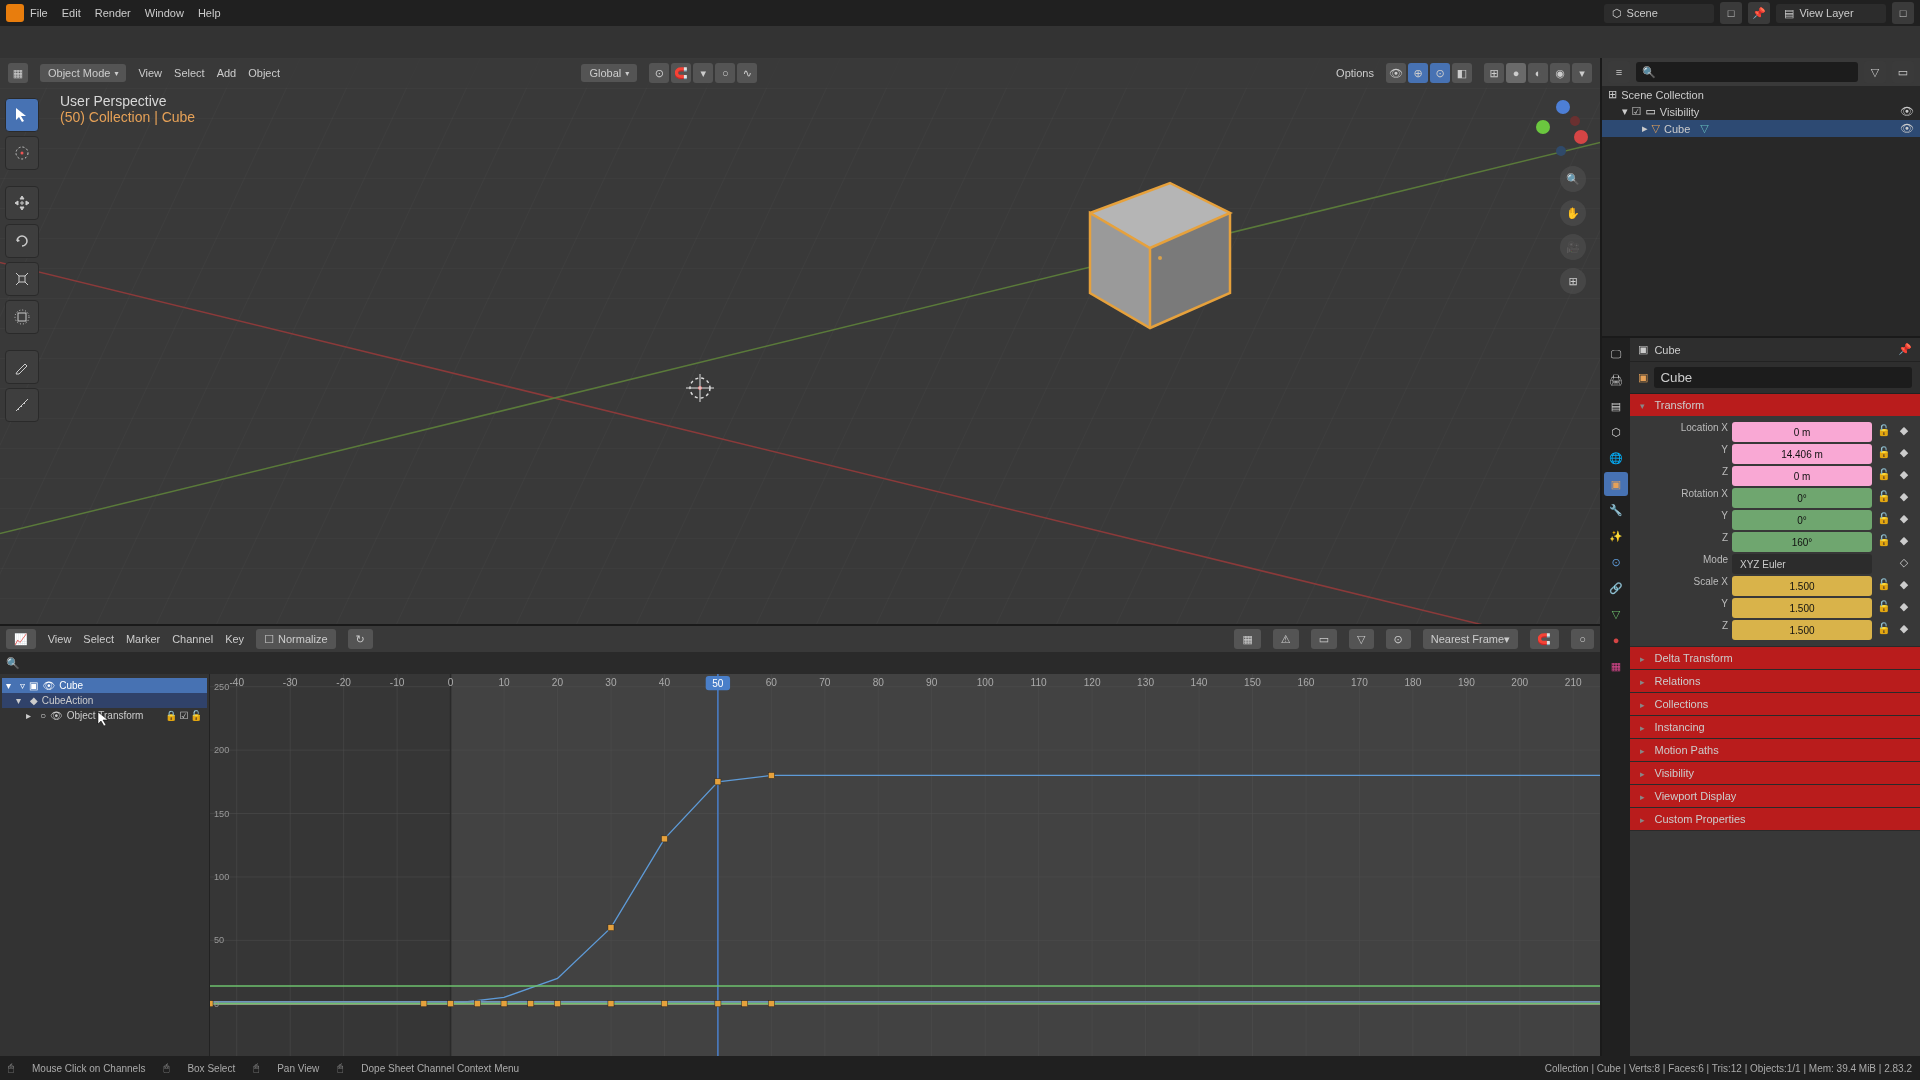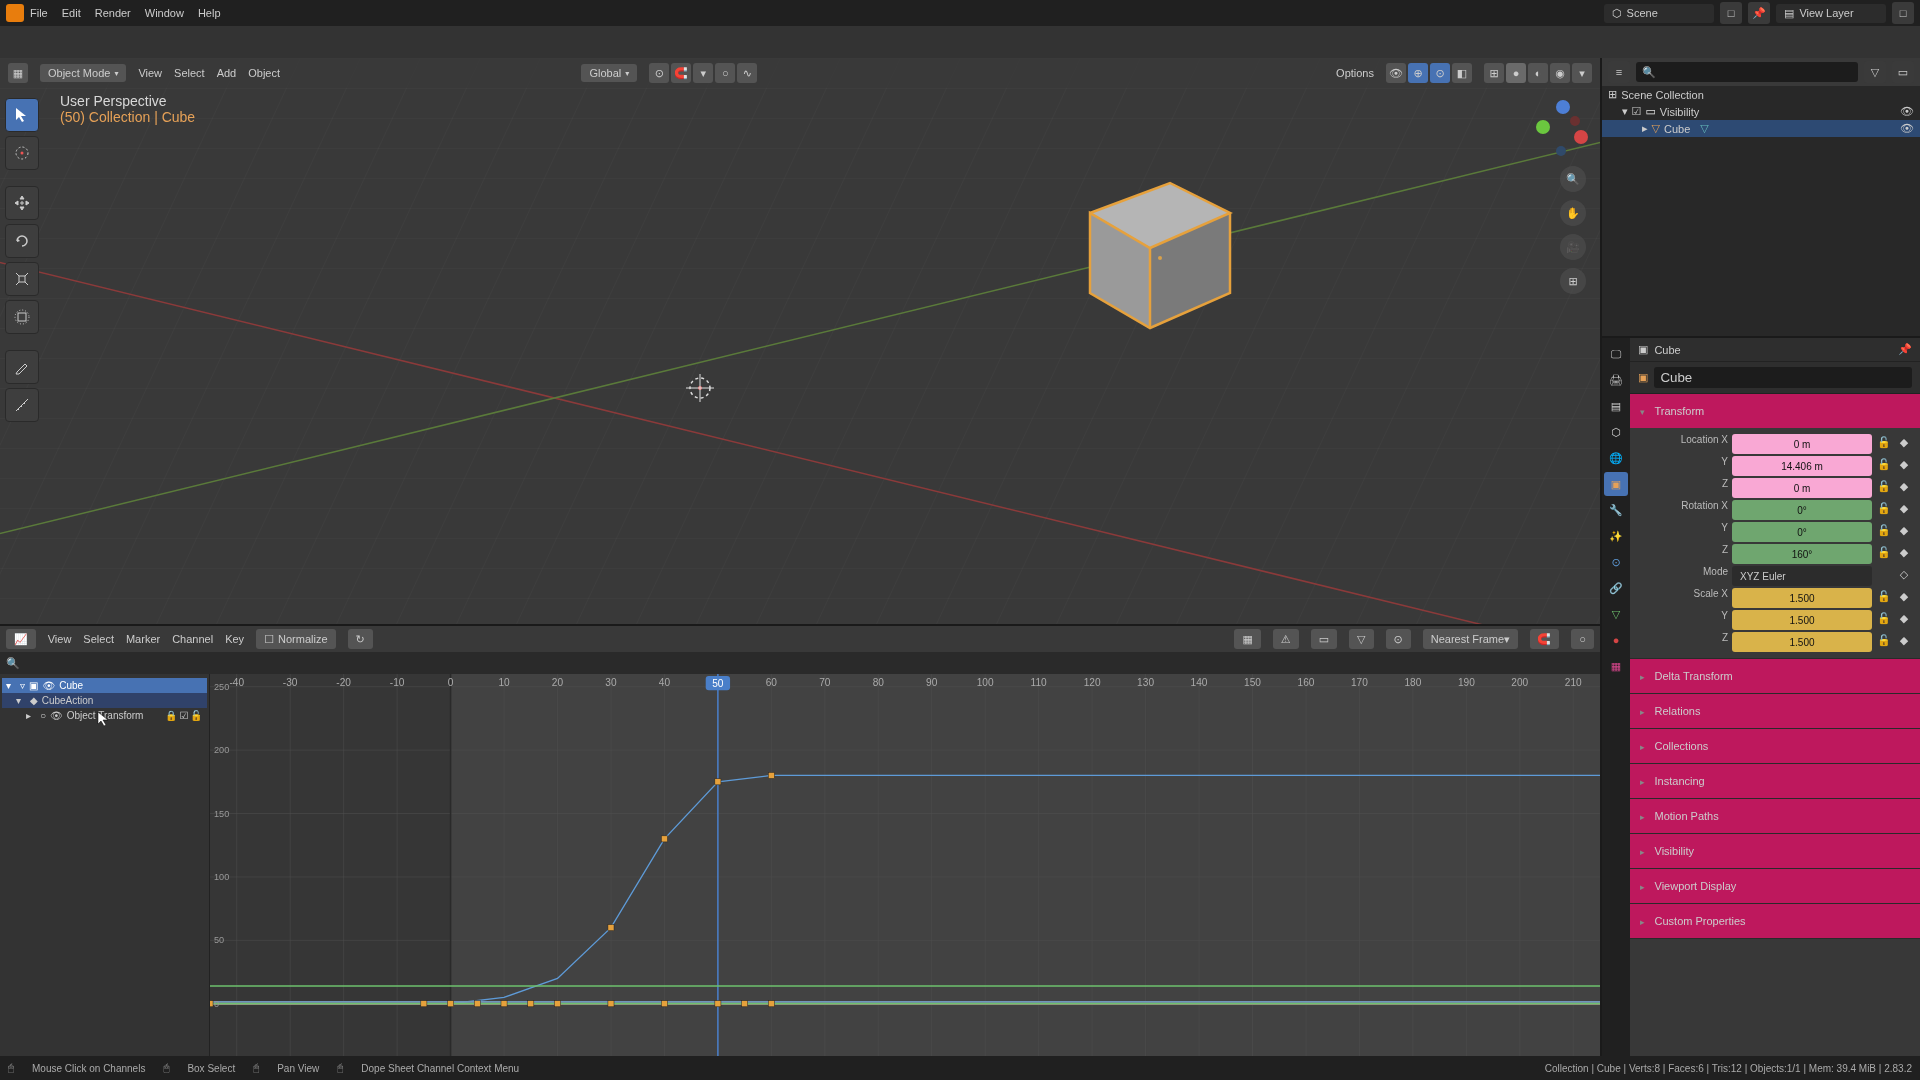--- a/index.html
+++ b/index.html
@@ -51,21 +51,21 @@
 .out-item { display:flex; align-items:center; padding:2px 6px; gap:4px; font-size:11px; }
 .out-item.sel { background:#2d4a73; }
 .out-item .cam { margin-left:auto; }
 .props { flex:1; display:flex; }
 .prop-tabs { width:28px; background:#202020; display:flex; flex-direction:column; gap:2px; padding-top:4px; align-items:center; }
 .ptab { width:24px; height:24px; border-radius:3px; display:flex; align-items:center; justify-content:center; cursor:pointer; }
 .ptab.active { background:#4772b3; }
 .prop-body { flex:1; background:#383838; overflow-y:auto; }
 .prop-head { padding:5px 8px; background:#2e2e2e; display:flex; align-items:center; gap:6px; border-bottom:1px solid #222; }
 .panel { border-bottom:1px solid #2a2a2a; }
-.panel-head { padding:11px 10px; display:flex; align-items:flex-start; gap:6px; background:#be185d; cursor:pointer; }
+.panel-head { padding:5px 10px; display:flex; align-items:flex-start; gap:6px; background:#b91c1c; cursor:pointer; }
 .panel-body { padding:4px 8px; }
 .prow { display:flex; align-items:flex-start; margin:2px 0; gap:4px; }
 .prow .lbl { width:90px; text-align:right; font-size:10px; color:#bbb; }
 .prow .val { flex:1; height:20px; border-radius:3px; display:flex; align-items:center; justify-content:center; font-size:10px; color:#111; font-weight:500; }
 .prow .val.loc { background:#f9a8d4; }
 .prow .val.rot { background:#6fa66f; }
 .prow .val.scl { background:#d9b34a; }
 .prow .val.mode { background:#2c2c2c; color:#ccc; justify-content:flex-start; padding:0 8px; }
 .prow .dot { width:16px; height:16px; display:flex; align-items:center; justify-content:center; }
 .chev::before { content:"▸"; font-size:9px; color:#888; margin-right:4px; }

